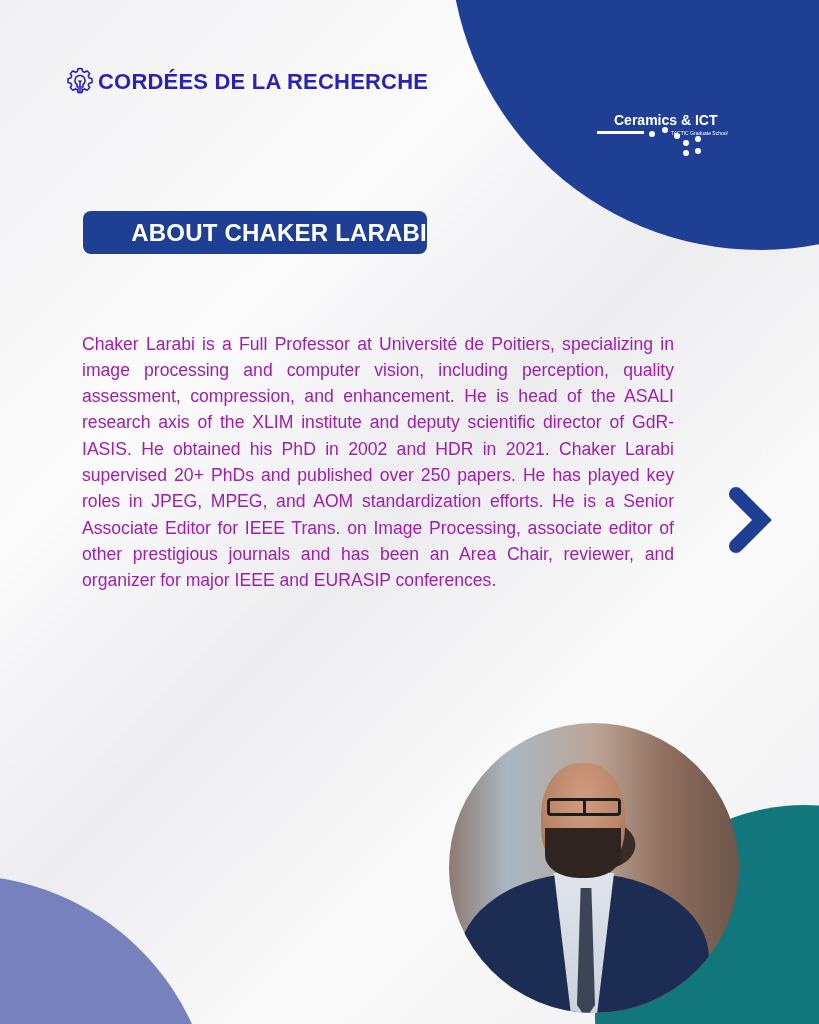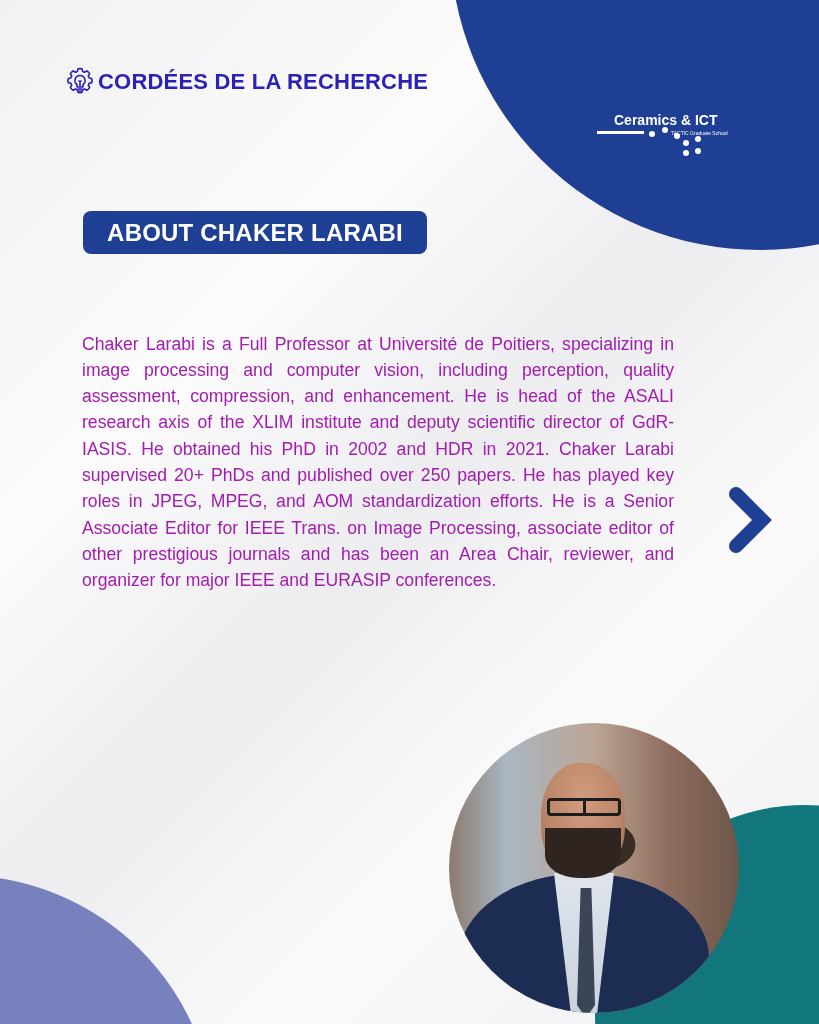--- a/index.html
+++ b/index.html
@@ -19,21 +19,21 @@
 
   .partner-logo { position: absolute; left: 597px; top: 64px; width: 160px; height: 50px; color: #fff; margin-top: 48px; }
   .partner-name { position: absolute; left: 17px; top: 0; font-size: 14px; font-weight: 700; }
   .partner-sub { position: absolute; left: 74px; top: 18px; font-size: 5px; white-space: nowrap; }
   .partner-line { position: absolute; left: 0; top: 19px; width: 47px; height: 3px; background: #fff; }
   .dot { position: absolute; width: 6px; height: 6px; border-radius: 50%; background: #fff; }
 
   .section-pill {
     position: absolute; left: 83px; top: 211px; width: 344px; height: 43px;
     background: #1f3f95; border-radius: 8px;
-    display: flex; align-items: center; justify-content: center;
+    display: flex; align-items: center; justify-content: flex-end;
   }
   .section-pill span { color: #fff; font-weight: 700; font-size: 24px; letter-spacing: 0.2px; }
 
   .bio {
     position: absolute; left: 82px; top: 313px; width: 592px;
     color: #a21caf; font-size: 17.6px; line-height: 26.3px; text-align: justify;
   }
 
   .next-arrow { position: absolute; left: 722px; top: 480px; width: 60px; height: 80px; cursor: pointer; }
 

